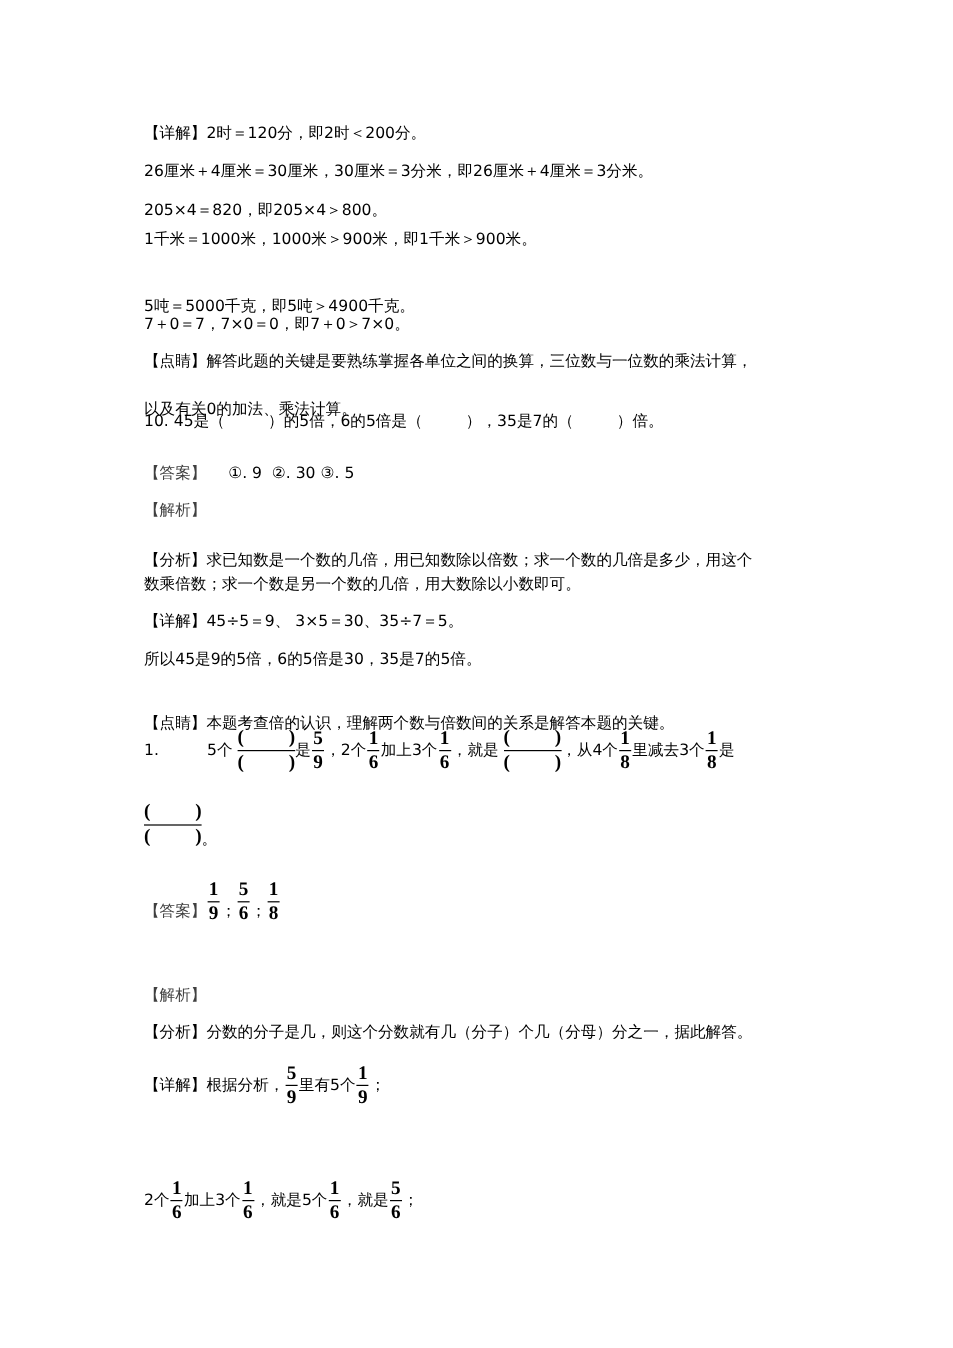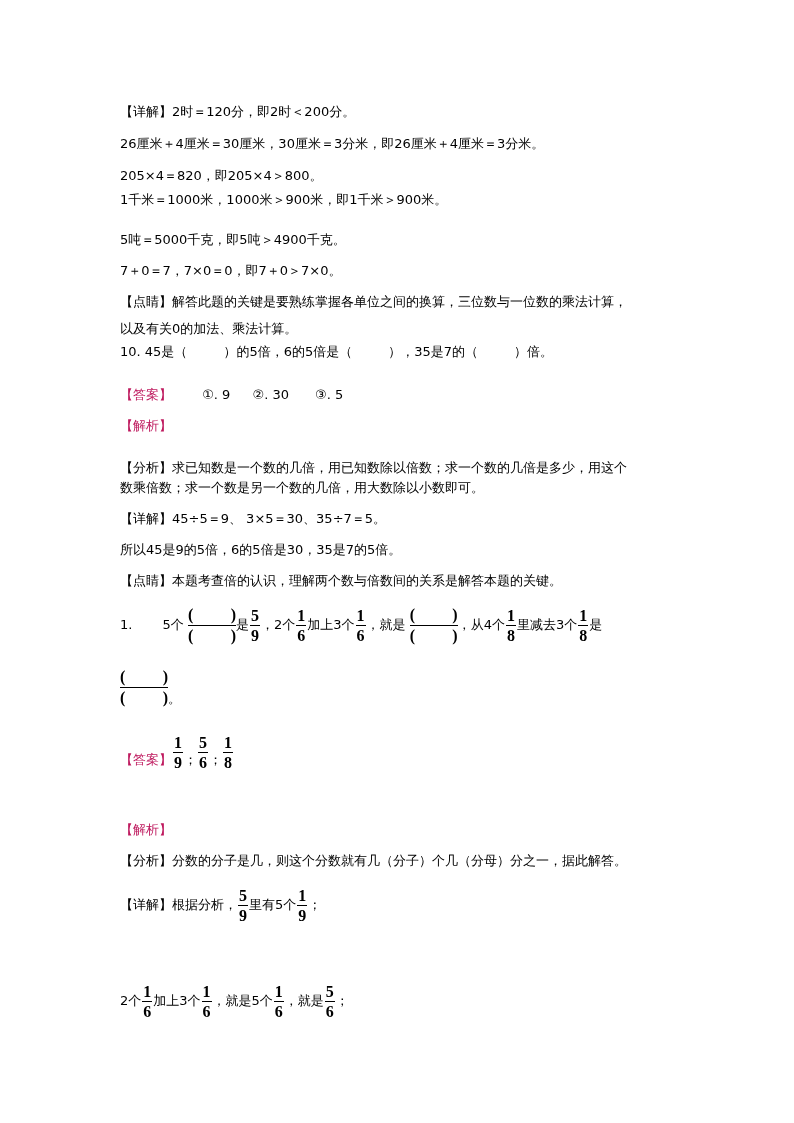--- a/index.html
+++ b/index.html
@@ -1,20 +1,20 @@
 <!DOCTYPE html>
 <html><head>
 <meta charset="utf-8">
 <style>
   html, body { margin: 0; padding: 0; background: #ffffff; }
   body { width: 794px; height: 1123px; position: relative; overflow: hidden;
          font-family: "DejaVu Sans", "Liberation Sans", sans-serif; color: #000; font-size: 13px; }
   .line { position: absolute; left: 120px; white-space: nowrap; line-height: 16px; }
   .tag { font-weight: normal; }
-  .blue { color: #be185d; }
+  .blue { color: #404040; }
   .frac { display: inline-block; vertical-align: middle; text-align: center;
           font-family: "Liberation Serif", "DejaVu Serif", serif; font-weight: bold; font-size: 16px;
           line-height: 17px; margin: 0 1px; }
   .frac .num { display: block; border-bottom: 1.5px solid #000; padding: 0 1px 1px 1px; }
   .frac .den { display: block; padding-top: 1px; }
   .pfrac { display: inline-block; vertical-align: middle; text-align: center;
            font-family: "Liberation Serif", "DejaVu Serif", serif; font-weight: bold; font-size: 16px; line-height: 18px; }
   .pfrac .num { display: block; border-bottom: 1.5px solid #000; padding-bottom: 1px; width: 48px; }
   .pfrac .den { display: block; width: 48px; padding-top: 1px; }
   .pfrac .num span, .pfrac .den span { display: flex; justify-content: space-between; }
@@ -22,53 +22,53 @@
 </style>
 </head>
 <body>
 
 <div class="line" style="top:104px">
   <span class="tag">【详解】</span><span>2时＝120分，即2时＜200分。</span>
 </div>
 <div class="line" style="top:136px">26厘米＋4厘米＝30厘米，30厘米＝3分米，即26厘米＋4厘米＝3分米。</div>
 <div class="line" style="top:168px">205×4＝820，即205×4＞800。</div>
 <div class="line" style="top:192px">1千米＝1000米，1000米＞900米，即1千米＞900米。</div>
-<div class="line" style="top:232px">5吨＝5000千克，即5吨＞4900千克。</div>
+<div class="line" style="top:248px">5吨＝5000千克，即5吨＞4900千克。</div>
 <div class="line" style="top:263px">7＋0＝7，7×0＝0，即7＋0＞7×0。</div>
 <div class="line" style="top:294px">
   <span class="tag">【点睛】</span><span>解答此题的关键是要熟练掌握各单位之间的换算，三位数与一位数的乘法计算，</span>
 </div>
-<div class="line" style="top:321px">以及有关0的加法、乘法计算。</div>
+<div class="line" style="top:334px">以及有关0的加法、乘法计算。</div>
 
 <div class="line" style="top:344px">
   <span>10.</span>
   <span>45是（</span><span class="gap" style="width:36px"></span><span>）的5倍，6的5倍是（</span><span class="gap" style="width:36px"></span><span>），35是7的（</span><span class="gap" style="width:36px"></span><span>）倍。</span>
 </div>
 <div class="line" style="top:387px">
   <span class="blue">【答案】</span>
-  <span style="margin-left:26px">①. 9</span>
-  <span style="margin-left:18px">②. 30</span>
-  <span style="margin-left:22px">③. 5</span>
+  <span style="margin-left:14px">①. 9</span>
+  <span style="margin-left:4px">②. 30</span>
+  <span style="">③. 5</span>
 </div>
 <div class="line blue" style="top:418px">【解析】</div>
 <div class="line" style="top:460px">
   <span>【分析】</span><span>求已知数是一个数的几倍，用已知数除以倍数；求一个数的几倍是多少，用这个</span>
 </div>
 <div class="line" style="top:480px">数乘倍数；求一个数是另一个数的几倍，用大数除以小数即可。</div>
 <div class="line" style="top:511px">
   <span>【详解】</span><span>45÷5＝9、 3×5＝30、35÷7＝5。</span>
 </div>
 <div class="line" style="top:542px">所以45是9的5倍，6的5倍是30，35是7的5倍。</div>
-<div class="line" style="top:573px">
+<div class="line" style="top:596px">
   <span>【点睛】</span><span>本题考查倍的认识，理解两个数与倍数间的关系是解答本题的关键。</span>
 </div>
 
 <div class="line" style="top:606px; line-height:38px">
   <span>1.</span>
-  <span style="margin-left:26px">5个</span>
+  <span style="margin-left:36px">5个</span>
   <span class="pfrac">
     <span class="num">
         <span>
           <b>(</b>
           <b>)</b>
         </span>
       </span>
     <span class="den">
         <span>
           <b>(</b>

